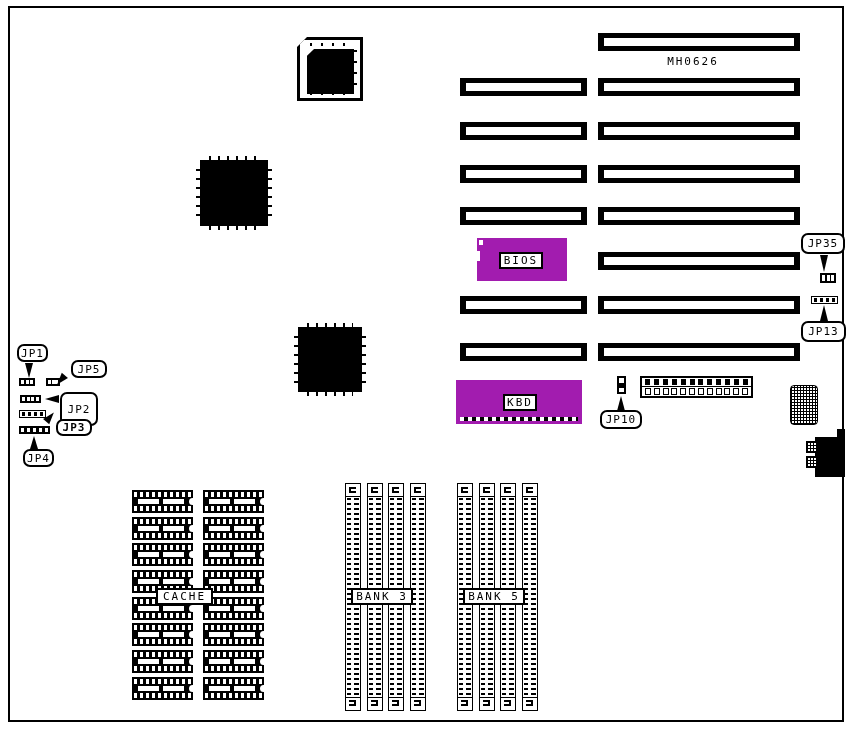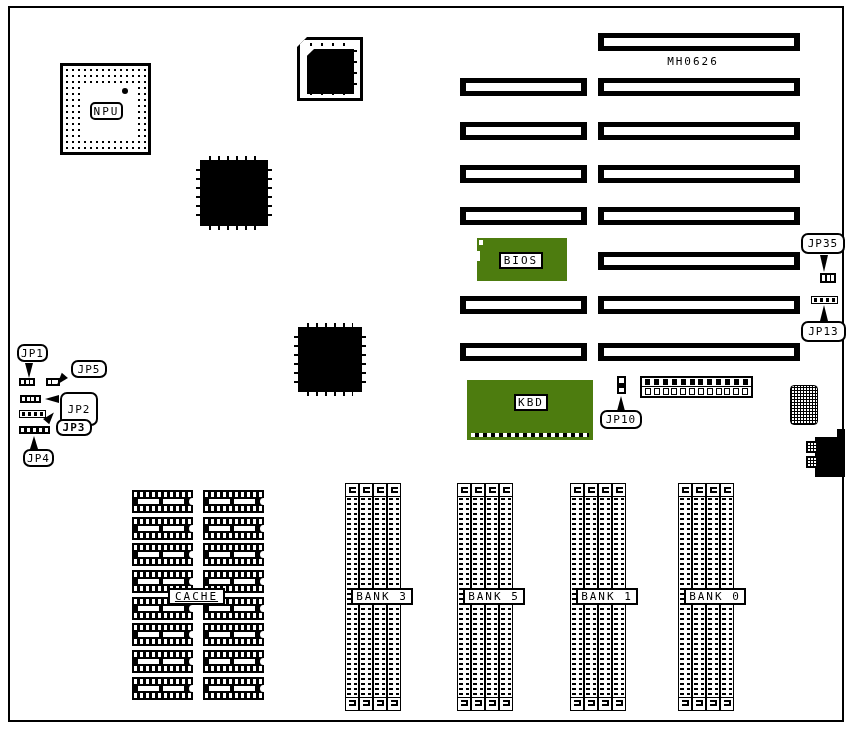--- a/index.html
+++ b/index.html
@@ -40,21 +40,21 @@
   .qtick.b{left:9px;right:9px;bottom:-4px;height:4px;background:repeating-linear-gradient(90deg,#000 0 2px,transparent 2px 9px);}
   .qtick.l{top:9px;bottom:9px;left:-4px;width:4px;background:repeating-linear-gradient(180deg,#000 0 2px,transparent 2px 9px);}
   .qtick.r{top:9px;bottom:9px;right:-4px;width:4px;background:repeating-linear-gradient(180deg,#000 0 2px,transparent 2px 9px);}
   
   .cpu{background:#000;clip-path:polygon(0 0,100% 0,100% calc(100% - 17px),calc(100% - 17px) 100%,0 100%);}
   .cpu-dot{left:88px;top:90px;width:9px;height:9px;background:#fff;border-radius:50%;}
   
   .slot{background:#000;}
   .slot::after{content:'';position:absolute;left:6px;right:6px;top:5px;bottom:5px;background:#fff;}
   
-  .blackchip{background:#4d7c0f;}
+  .blackchip{background:#a21caf;}
   .kbd-pins{left:4px;right:4px;bottom:3px;height:4px;background:repeating-linear-gradient(90deg,#fff 0 4px,#000 4px 8px);}
   .bios-notch{left:2px;top:2px;width:4px;height:5px;background:#fff;}
   .bios-tick{left:0;top:13px;width:3px;height:10px;background:#fff;}
   
   .jumper-h{background:#000;display:flex;align-items:center;justify-content:space-between;padding:2px;z-index:3;}
   .jumper-h .pin{width:3px;height:100%;background:#fff;}
   .jumper-h.open{background:#fff;border:1px solid #000;padding:1px 2px;}
   .jumper-h.open .pin{background:#000;height:4px;}
   .jumper-v{background:#fff;border:2px solid #000;display:flex;flex-direction:column;align-items:center;
             justify-content:center;z-index:3;}
@@ -78,42 +78,37 @@
   
   .cache-chip{position:absolute;width:61px;height:23px;background:#000;box-sizing:border-box;}
   .cc-pins{position:absolute;left:2px;right:2px;height:5px;background:repeating-linear-gradient(90deg,#fff 0 3px,#000 3px 6px);}
   .cc-pins.t{top:2px;}
   .cc-pins.b{bottom:2px;}
   .cc-bar{position:absolute;top:9px;height:5px;width:21px;background:#fff;}
   .cc-bar.l{left:6px;}
   .cc-bar.r{right:9px;}
   .cc-notch{position:absolute;right:0;top:8px;width:4px;height:7px;background:#fff;border-radius:4px 0 0 4px;}
   
-  .bank{width:56px;height:228px;border-radius:20px;}
+  .bank{width:81px;height:228px;border-radius:20px;}
   .strips{position:absolute;inset:0;display:flex;justify-content:space-between;}
   .strip{width:16px;border:1px solid #000;box-sizing:border-box;display:flex;flex-direction:column;background:#fff;}
   .hook{height:12px;border-bottom:1px solid #000;position:relative;}
   .hook.b{border-bottom:none;border-top:1px solid #000;}
   .hook::after{content:'';position:absolute;left:3px;top:3px;width:7px;height:6px;border:2px solid #000;
                border-right:none;box-sizing:border-box;}
   .hook.b::after{top:2px;border:2px solid #000;border-left:none;}
   .sbody{flex:1;margin:1px;background:repeating-linear-gradient(180deg,#000 0 2px,#fff 2px 5px);position:relative;}
   .sbody::after{content:'';position:absolute;left:4px;width:3px;top:0;bottom:0;background:#fff;}
 </style>
 </head>
 <body>
 
 <div class="stage">
   <div class="abs frame"></div>
 
-  <div class="abs npu" style="left:60px;top:63px;width:91px;height:92px;">
-    <div class="abs npu-inner"></div>
-    <div class="abs npu-dot" style="left:59px;top:22px;"></div>
-    <div class="abs chiplabel rounded" style="left:27px;top:36px;width:33px;height:18px;">NPU</div>
-  </div>
 
   <div class="abs plcc" style="left:297px;top:37px;width:66px;height:64px;">
     <div class="abs plcc-ring">
       <div class="abs plcc-tick-t"></div>
       <div class="abs plcc-tick-b"></div>
       <div class="abs plcc-tick-r"></div>
       <div class="abs plcc-core"></div>
     </div>
   </div>
 
@@ -148,21 +143,21 @@
   <div class="abs slot" style="left:598px;top:343px;width:202px;height:18px;"></div>
 
   <div class="abs freetext" style="left:648px;top:55px;width:90px;">MH0626</div>
 
   <div class="abs blackchip" style="left:477px;top:238px;width:90px;height:43px;">
     <div class="abs bios-notch"></div>
     <div class="abs bios-tick"></div>
     <div class="abs chiplabel" style="left:22px;top:14px;width:44px;height:17px;">BIOS</div>
   </div>
 
-  <div class="abs blackchip" style="left:467px;top:380px;width:126px;height:60px;">
+  <div class="abs blackchip" style="left:456px;top:380px;width:126px;height:44px;">
     <div class="abs kbd-pins"></div>
     <div class="abs chiplabel" style="left:47px;top:14px;width:34px;height:17px;">KBD</div>
   </div>
 
   <div class="abs jumper-v" style="left:617px;top:376px;width:9px;height:18px;">
     <div class="vpin"></div>
   </div>
   <div class="abs tail up" style="left:617px;top:396px;"></div>
   <div class="abs callout" style="left:600px;top:410px;width:42px;height:19px;">JP10</div>
 
@@ -372,21 +367,21 @@
         <div class="cc-notch"></div>
       </div>
       <div class="cache-chip" style="left: 203px; top: 677px;">
         <div class="cc-pins t"></div>
         <div class="cc-pins b"></div>
         <div class="cc-bar l"></div>
         <div class="cc-bar r"></div>
         <div class="cc-notch"></div>
       </div>
     </div>
-  <div class="abs chiplabel" style="left:168px;top:588px;width:57px;height:17px;text-decoration:underline;">CACHE</div>
+  <div class="abs chiplabel" style="left:156px;top:588px;width:57px;height:17px;">CACHE</div>
 
   <div class="abs bank" style="left:345px;top:483px;">
     <div class="strips">
         <div class="strip">
           <div class="hook"></div>
           <div class="sbody"></div>
           <div class="hook b"></div>
         </div>
         <div class="strip">
           <div class="hook"></div>
@@ -424,63 +419,13 @@
           <div class="hook b"></div>
         </div>
         <div class="strip">
           <div class="hook"></div>
           <div class="sbody"></div>
           <div class="hook b"></div>
         </div>
       </div>
     <div class="abs chiplabel" style="left:6px;top:105px;width:62px;height:17px;">BANK 5</div>
   </div>
-  <div class="abs bank" style="left:570px;top:483px;">
-    <div class="strips">
-        <div class="strip">
-          <div class="hook"></div>
-          <div class="sbody"></div>
-          <div class="hook b"></div>
-        </div>
-        <div class="strip">
-          <div class="hook"></div>
-          <div class="sbody"></div>
-          <div class="hook b"></div>
-        </div>
-        <div class="strip">
-          <div class="hook"></div>
-          <div class="sbody"></div>
-          <div class="hook b"></div>
-        </div>
-        <div class="strip">
-          <div class="hook"></div>
-          <div class="sbody"></div>
-          <div class="hook b"></div>
-        </div>
-      </div>
-    <div class="abs chiplabel" style="left:6px;top:105px;width:62px;height:17px;">BANK 1</div>
-  </div>
-  <div class="abs bank" style="left:678px;top:483px;">
-    <div class="strips">
-        <div class="strip">
-          <div class="hook"></div>
-          <div class="sbody"></div>
-          <div class="hook b"></div>
-        </div>
-        <div class="strip">
-          <div class="hook"></div>
-          <div class="sbody"></div>
-          <div class="hook b"></div>
-        </div>
-        <div class="strip">
-          <div class="hook"></div>
-          <div class="sbody"></div>
-          <div class="hook b"></div>
-        </div>
-        <div class="strip">
-          <div class="hook"></div>
-          <div class="sbody"></div>
-          <div class="hook b"></div>
-        </div>
-      </div>
-    <div class="abs chiplabel" style="left:6px;top:105px;width:62px;height:17px;">BANK 0</div>
-  </div>
 </div>
 
 </body></html>

